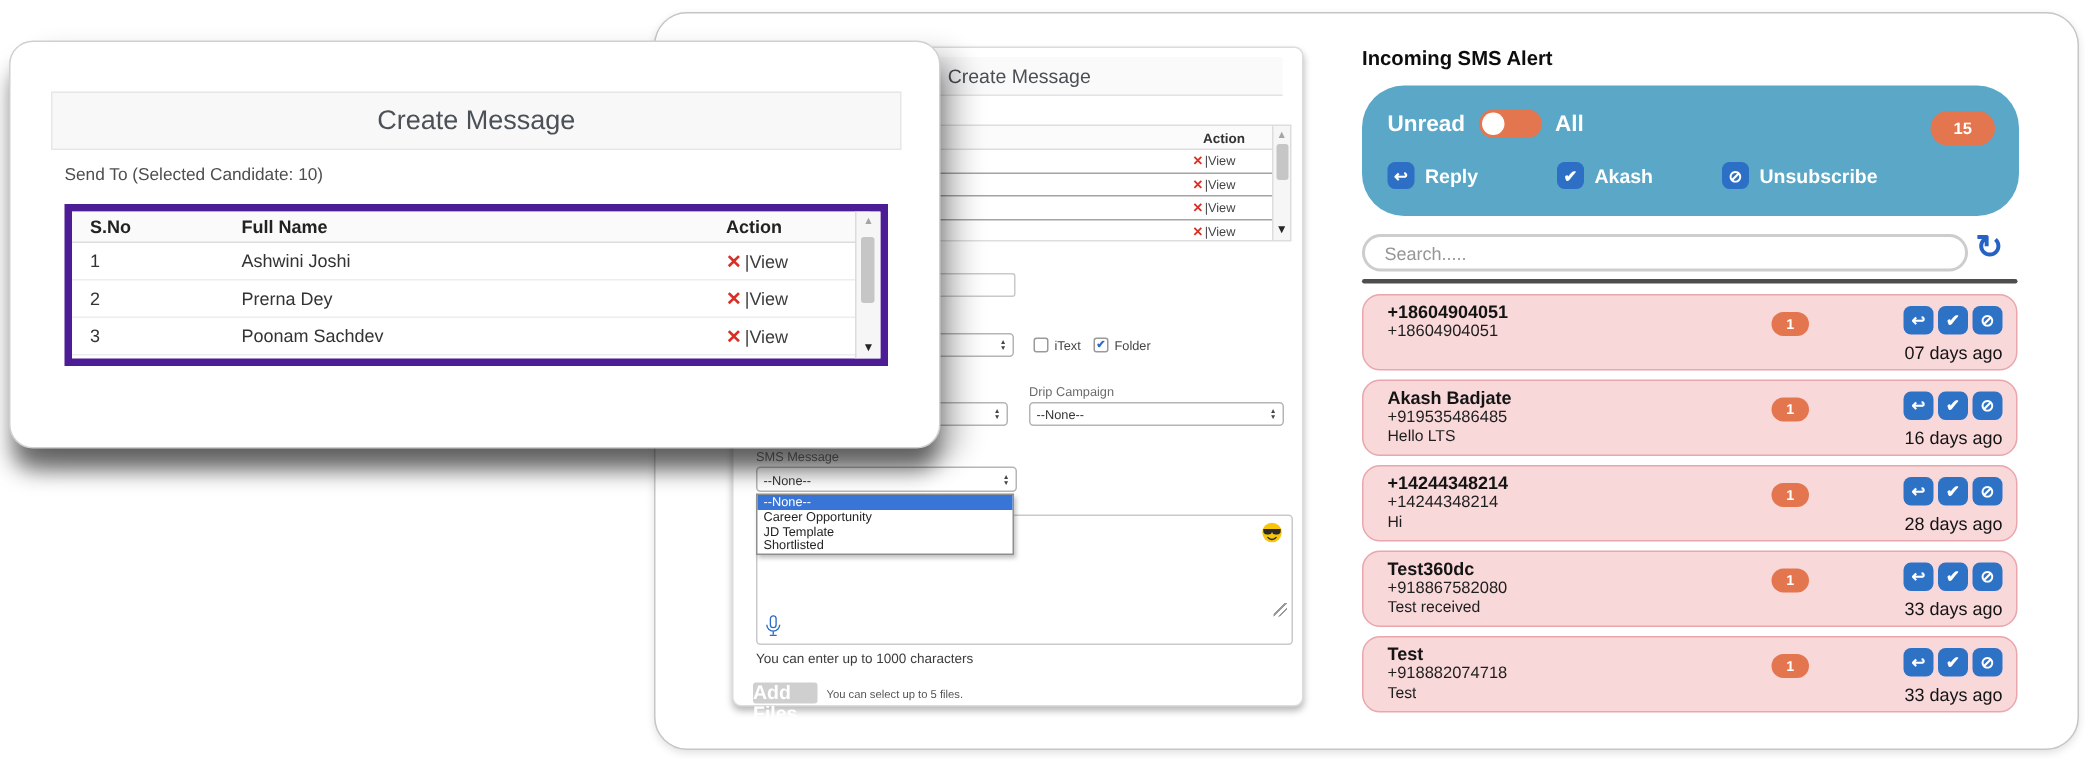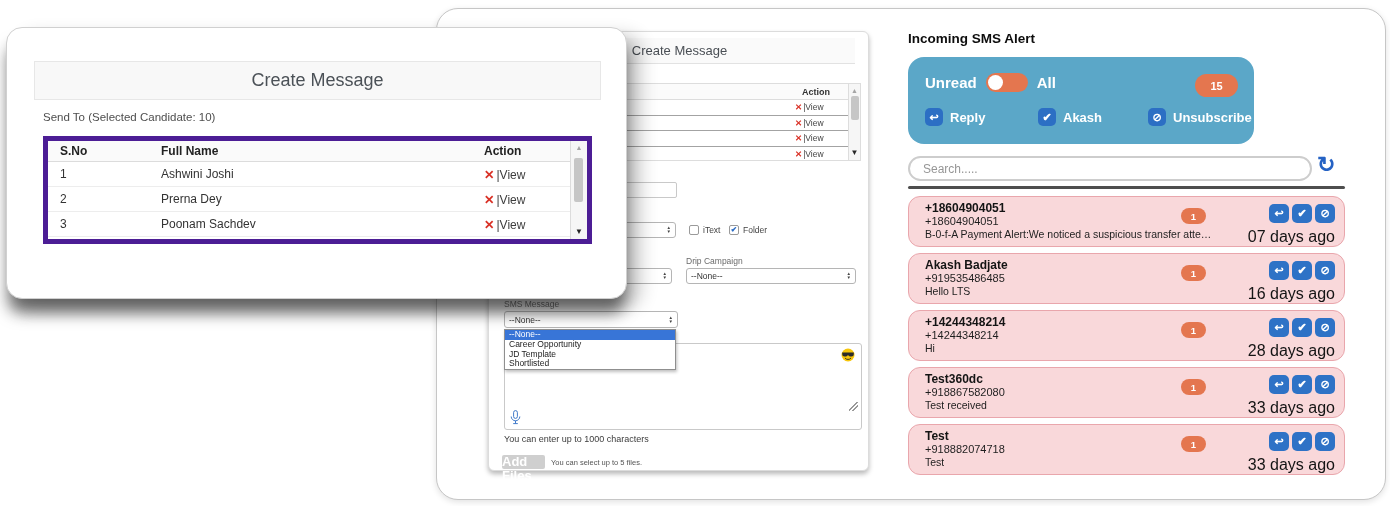--- a/index.html
+++ b/index.html
@@ -49,41 +49,41 @@
   .dditem{height:9.8px;line-height:9.8px;font-size:8.5px;color:#222;padding-left:4px;white-space:nowrap;overflow:hidden}
   .dditem.sel{background:#3875d7;color:#fff}
   .txtbox{left:15px;top:311px;width:358px;height:87px;border:1px solid #c9c9c9;border-radius:3px;background:#fff}
   .rsz{position:absolute;right:3px;top:58px;width:9px;height:9px;background:linear-gradient(135deg,transparent 0 40%,#999 40% 50%,transparent 50% 65%,#999 65% 75%,transparent 75%)}
   .charnote{left:15px;top:402px;font-size:9px;color:#3c3c3c}
   .addfiles{left:13px;top:423px;width:43px;height:14px;background:#cfcfcf;border-radius:2px;color:#fff;font-size:13px;font-weight:bold;text-align:left;line-height:14px}
   .filesnote{left:62px;top:426px;font-size:7.5px;color:#555}
 
   
   .rptitle{left:908px;top:31px;font-size:13.5px;font-weight:bold;color:#0d0d0d}
-  .bluecard{left:908px;top:57px;width:346px;height:87px;background:#5ba7c8;border-radius:16px}
+  .bluecard{left:908px;top:57px;width:438px;height:87px;background:#5ba7c8;border-radius:28px}
   .row1{position:absolute;left:17px;top:16px;display:flex;align-items:center;gap:9px}
   .wlbl{color:#fff;font-size:15px;font-weight:bold}
   .toggle{width:42px;height:19px;border-radius:10px;background:#e4764f;position:relative}
   .knob{position:absolute;left:2px;top:2px;width:15px;height:15px;border-radius:50%;background:#fff}
   .badge15{position:absolute;right:16px;top:17px;width:43px;height:23px;border-radius:12px;background:#e4764f;color:#fff;font-size:11px;font-weight:bold;display:flex;align-items:center;justify-content:center}
   .lgd{position:absolute;top:51px;display:flex;align-items:center;gap:7px}
   .lgdlbl{color:#fff;font-size:13px;font-weight:600}
   .sqicon{width:18px;height:18px;border-radius:5px;background:#2c6fc4;color:#fff;display:flex;align-items:center;justify-content:center;font-size:11px;font-weight:bold}
   .search{left:908px;top:156px;width:404px;height:25px;border:2px solid #cdcdcd;border-radius:13px;background:#fff;font-size:12px;color:#555;padding:0 13px;outline:none;font-family:"Liberation Sans",sans-serif}
   .search::placeholder{color:#969696}
   .refresh{left:1317px;top:152px;font-size:22px;font-weight:bold;color:#2562c4}
   .divider{left:908px;top:186px;width:437px;height:3px;background:#4e4e4e;border-radius:2px}
   .msg{left:908px;width:437px;height:51px;background:#f9d8da;border:1.5px solid #e9a6ac;border-radius:12px}
   .mtitle{position:absolute;left:16px;top:4px;font-size:12px;font-weight:bold;color:#141414;white-space:nowrap}
   .mnum{position:absolute;left:16px;top:17.5px;font-size:11px;color:#1e1e1e;white-space:nowrap}
   .mprev{position:absolute;left:16px;top:30.5px;font-size:10.5px;color:#1e1e1e;white-space:nowrap;overflow:hidden;text-overflow:ellipsis;max-width:296px}
   .badge1{position:absolute;left:272px;top:11px;width:25px;height:16px;border-radius:8px;background:#e4764f;color:#fff;font-size:9.5px;font-weight:bold;display:flex;align-items:center;justify-content:center}
   .micons{position:absolute;right:9px;top:7px;display:flex;gap:3px}
   .micon{width:20px;height:19px;border-radius:5px;background:#2e72c6;color:#fff;display:flex;align-items:center;justify-content:center;font-size:11px;font-weight:bold}
-  .mtime{position:absolute;right:9px;top:31px;font-size:16px;color:#141414}
+  .mtime{position:absolute;right:9px;top:31px;font-size:12px;color:#141414}
 </style>
 </head>
 <body>
 
 <div class="abs big-container"></div>
 
 <div class="abs rp rptitle">Incoming SMS Alert</div>
 
 <div class="abs rp bluecard">
   <div class="row1">
@@ -108,21 +108,20 @@
   </div>
 </div>
 
 <input class="abs rp search" placeholder="Search....." style="">
 <div class="abs rp refresh">↻</div>
 <div class="abs rp divider"></div>
 
 <div class="abs rp msg" style="top:196px">
   <div class="mtitle">+18604904051</div>
   <div class="mnum">+18604904051</div>
-  <div class="mprev">B-0-f-A Payment Alert:We noticed a suspicious transfer atte…</div>
   <div class="badge1">1</div>
   <div class="micons">
     <span class="micon">↩</span>
     <span class="micon">✔</span>
     <span class="micon">⊘</span>
   </div>
   <div class="mtime">07 days ago</div>
 </div>
 
 <div class="abs rp msg" style="top:253px">

